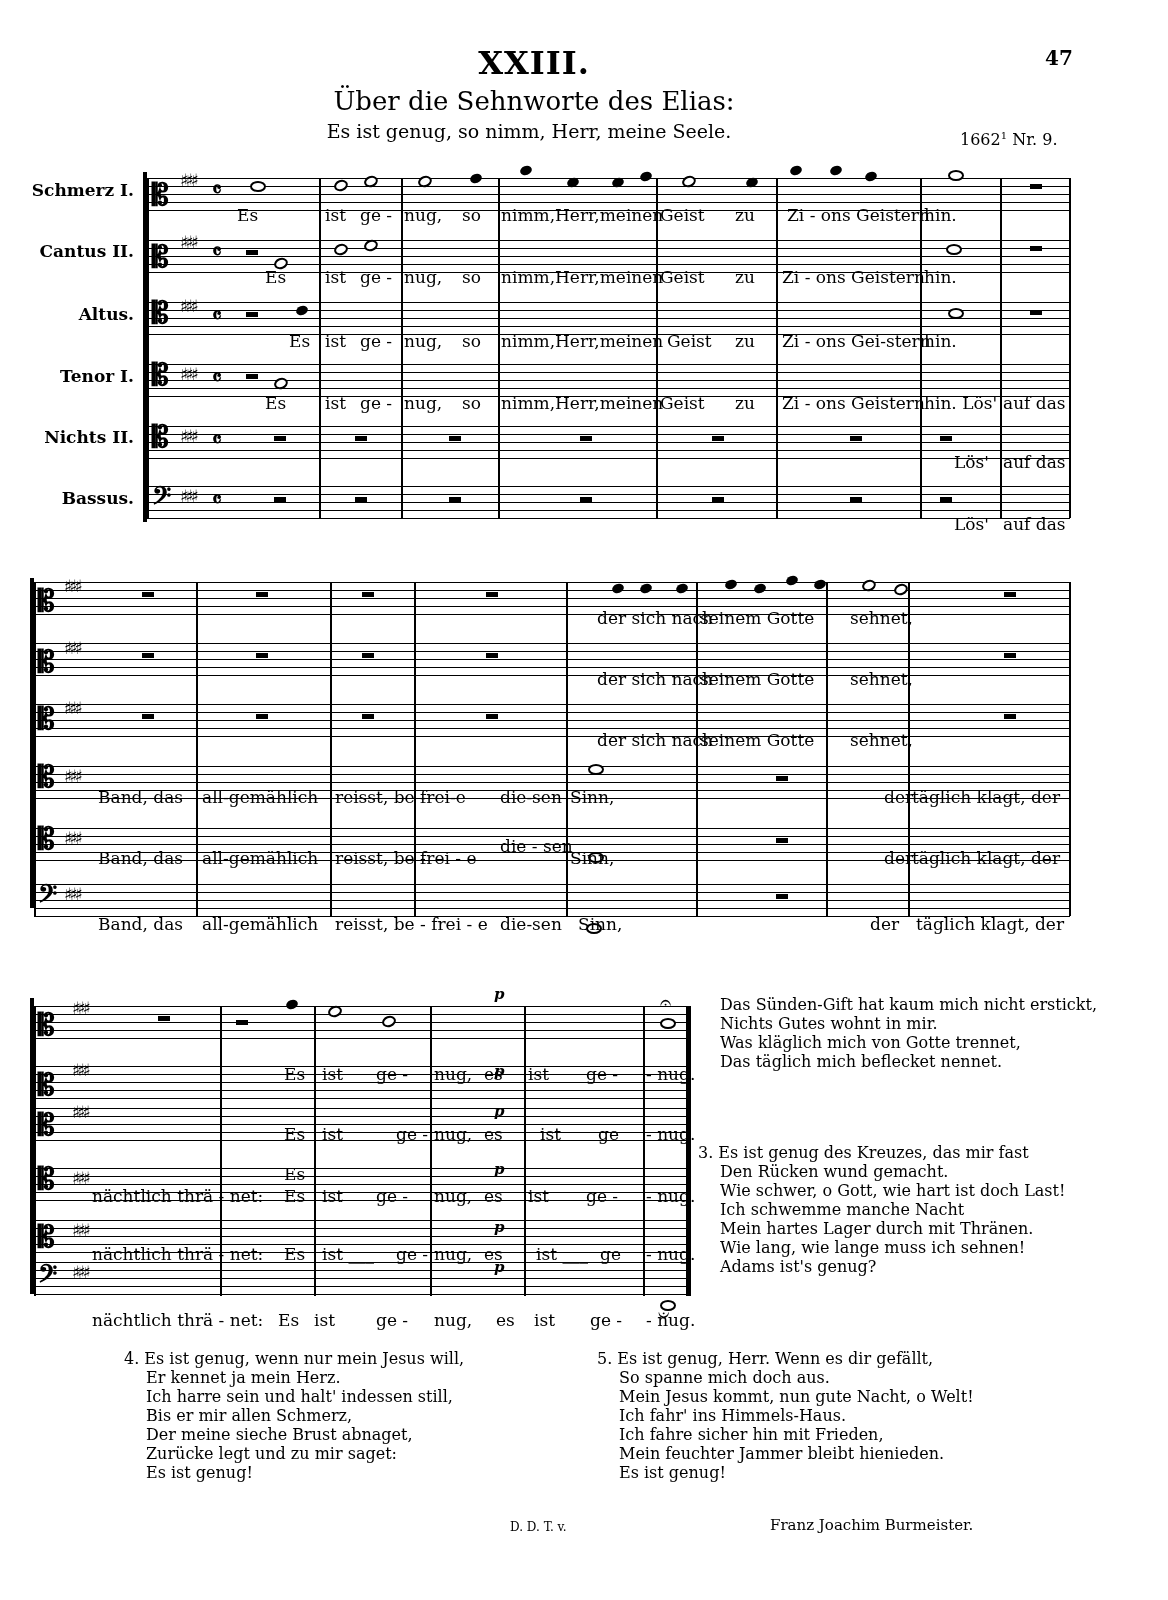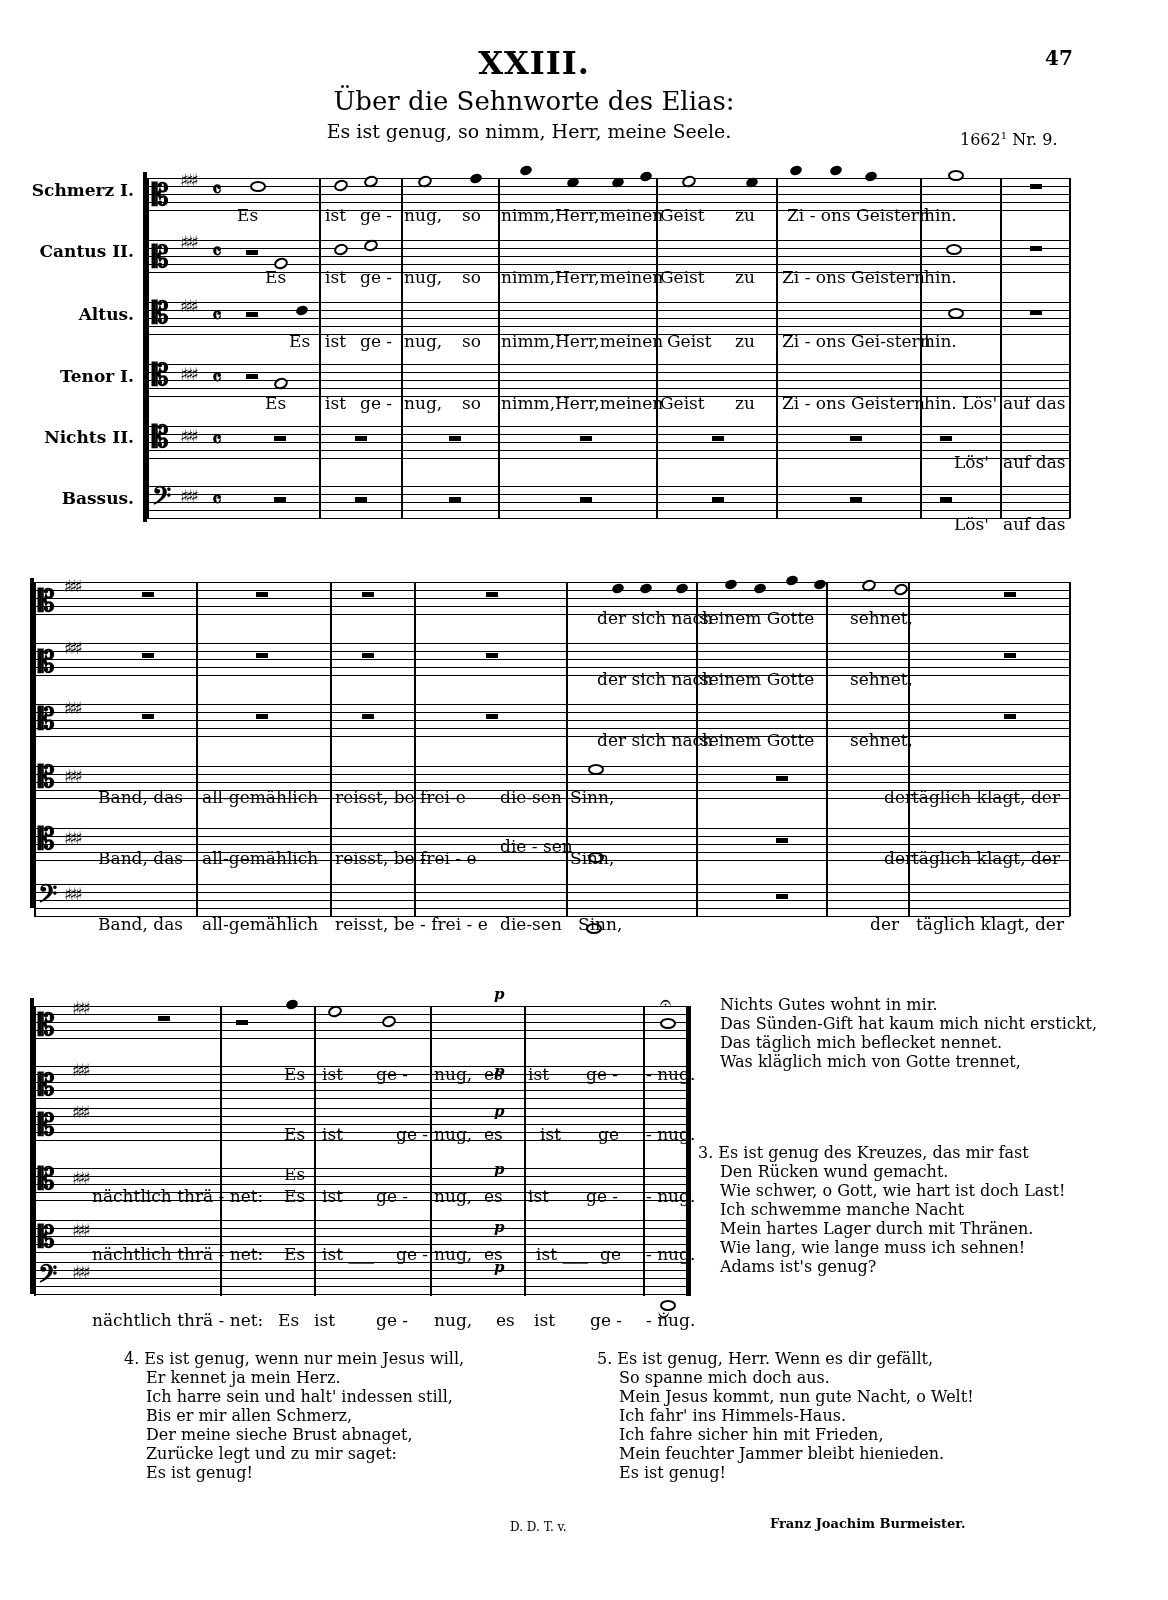--- a/index.html
+++ b/index.html
@@ -34,21 +34,21 @@
   .note.half { background: #fff; border: 2px solid #000; width: 10px; height: 7px; }
   .note.whole { background: #fff; border: 2px solid #000; width: 12px; height: 7px; transform: none; }
   .lyric { position: absolute; font-size: 17px; white-space: pre; }
   .dyn { position: absolute; font-size: 15px; font-style: italic; font-weight: bold; }
   .fermata { position: absolute; font-size: 20px; }
 
   .verse { position: absolute; font-size: 16px; line-height: 19px; }
   .verse .vline { display: block; white-space: pre; }
   .verse .vline.indent { padding-left: 22px; }
   .footer-ddt { left: 510px; top: 1520px; font-size: 12px; }
-  .footer-composer { left: 770px; top: 1516px; font-size: 13px; font-weight: bold; }
+  .footer-composer { left: 770px; top: 1516px; font-size: 15px; font-weight: normal; }
 </style>
 </head>
 <body>
 
 <div class="abs title-num"><span>XXIII.</span></div>
 <div class="abs page-num">47</div>
 <div class="abs subtitle"><span>Über die Sehnworte des Elias:</span></div>
 <div class="abs subsubtitle"><span>Es ist genug, so nimm, Herr, meine Seele.</span></div>
 <div class="abs source"><span>1662</span><sup>1</sup><span> Nr. 9.</span></div>
 
@@ -503,24 +503,24 @@
   <div class="lyric" style="left:314px;top:1310px">ist</div>
   <div class="lyric" style="left:376px;top:1310px">ge -</div>
   <div class="lyric" style="left:434px;top:1310px">nug,</div>
   <div class="lyric" style="left:496px;top:1310px">es</div>
   <div class="lyric" style="left:534px;top:1310px">ist</div>
   <div class="lyric" style="left:590px;top:1310px">ge -</div>
   <div class="lyric" style="left:646px;top:1310px">- nug.</div>
 </div>
 
 <div class="verse" style="left:698px;top:995px">
+  <span class="vline indent">Das Sünden-Gift hat kaum mich nicht erstickt,</span>
   <span class="vline indent">Nichts Gutes wohnt in mir.</span>
-  <span class="vline indent">Das Sünden-Gift hat kaum mich nicht erstickt,</span>
+  <span class="vline indent">Was kläglich mich von Gotte trennet,</span>
   <span class="vline indent">Das täglich mich beflecket nennet.</span>
-  <span class="vline indent">Was kläglich mich von Gotte trennet,</span>
 </div>
 <div class="verse" style="left:698px;top:1143px">
   <span class="vline"><span>3.</span> <span>Es ist genug des Kreuzes, das mir fast</span></span>
   <span class="vline indent">Den Rücken wund gemacht.</span>
   <span class="vline indent">Wie schwer, o Gott, wie hart ist doch Last!</span>
   <span class="vline indent">Ich schwemme manche Nacht</span>
   <span class="vline indent">Mein hartes Lager durch mit Thränen.</span>
   <span class="vline indent">Wie lang, wie lange muss ich sehnen!</span>
   <span class="vline indent">Adams ist's genug?</span>
 </div>

